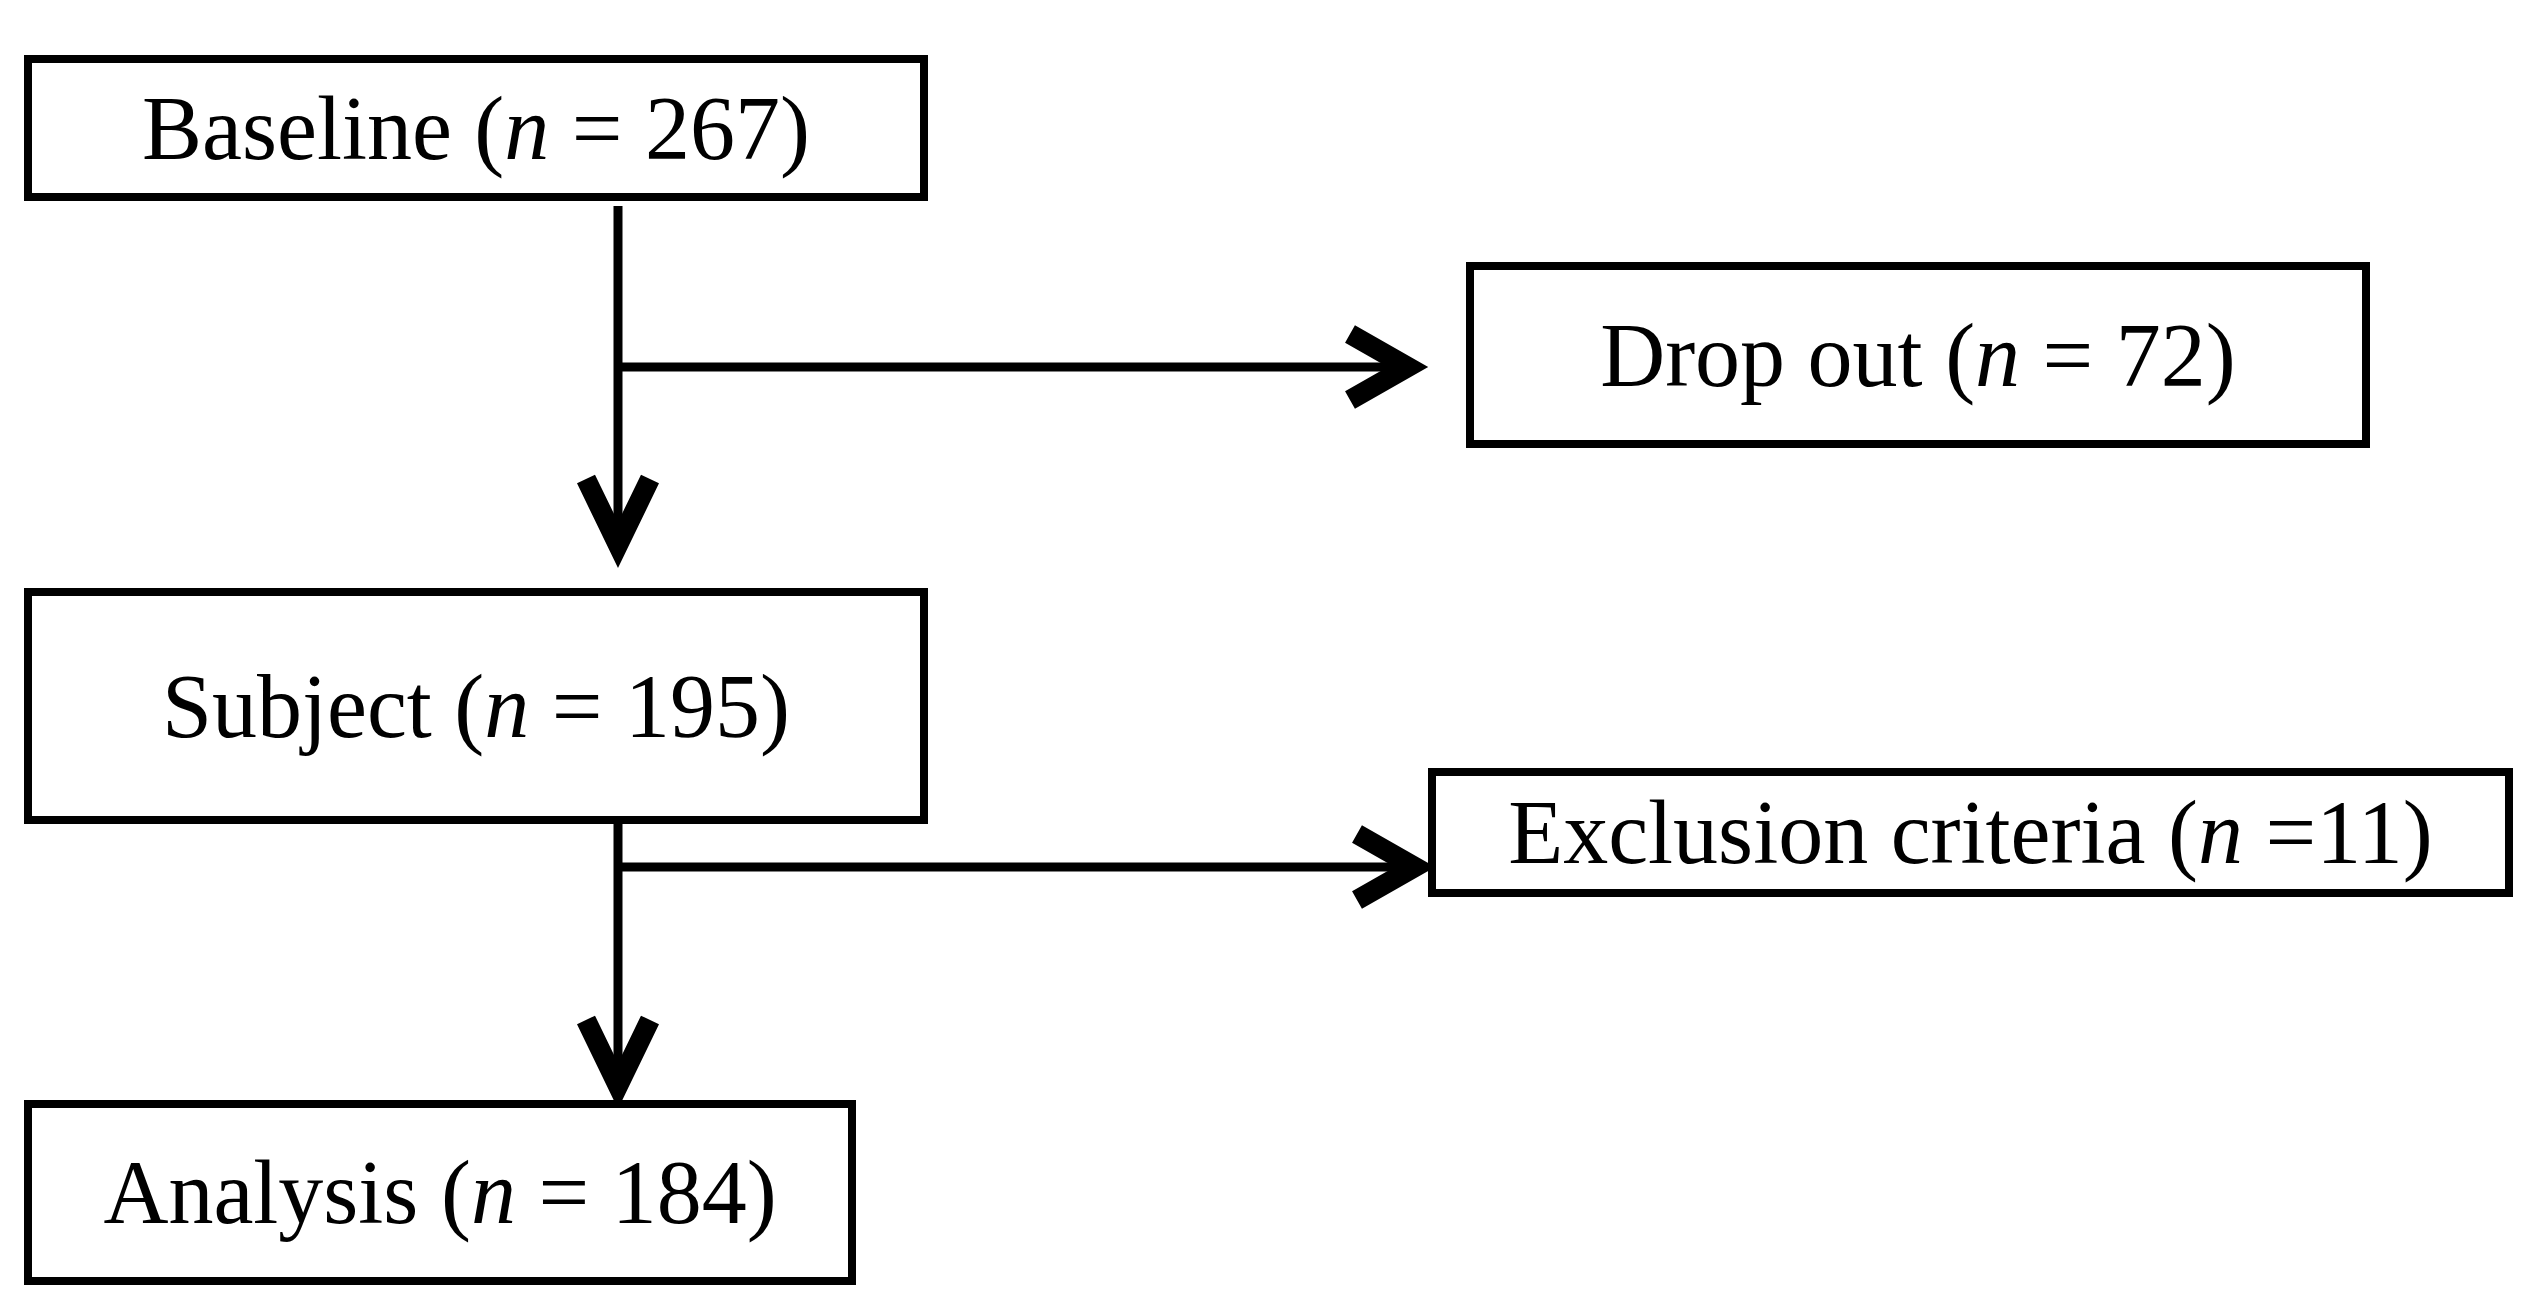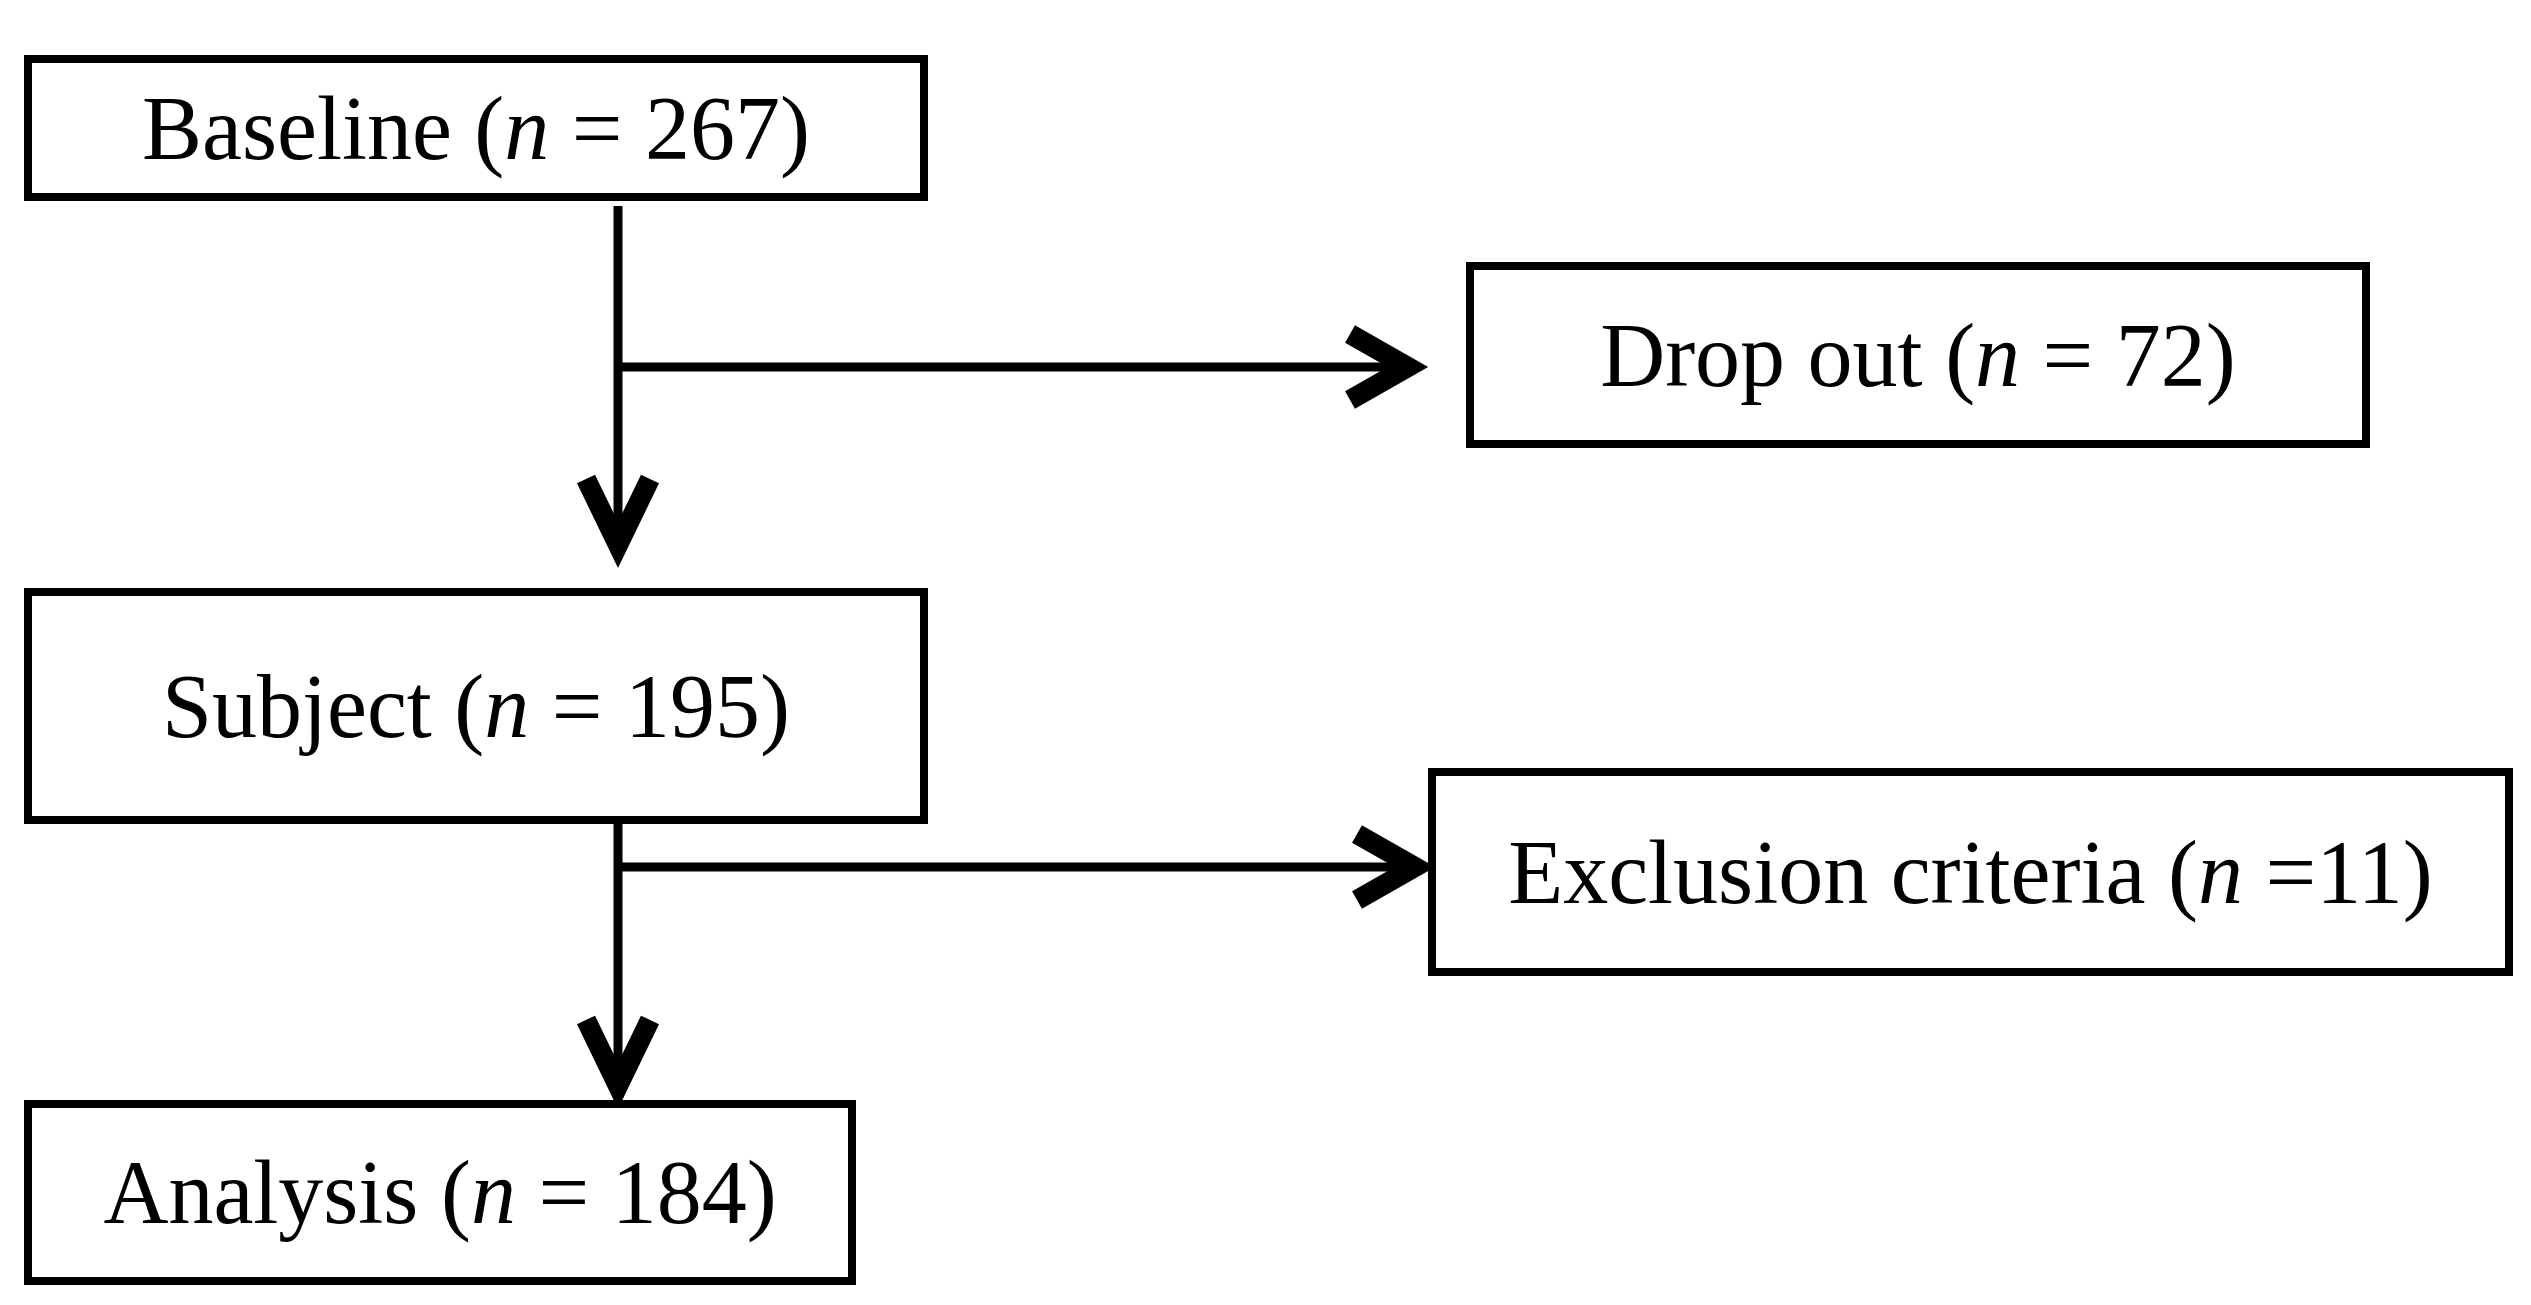--- a/index.html
+++ b/index.html
@@ -26,21 +26,21 @@
     align-items: center;
     justify-content: center;
     font-size: 90px;
     line-height: 1.1;
     color: #000000;
     white-space: pre;
   }
   .node-baseline  { left: 24px;   top: 30px;   width: 904px;  height: 146px; margin-top: 25px; }
   .node-dropout   { left: 1433px; top: 262px;  width: 904px;  height: 186px; margin-left: 33px; }
   .node-subject   { left: 24px;   top: 560px;  width: 904px;  height: 236px; margin-top: 28px; }
-  .node-exclusion { left: 1428px; top: 768px;  width: 1085px; height: 208px; }
+  .node-exclusion { left: 1428px; top: 768px;  width: 1085px; height: 129px; }
   .node-analysis  { left: 24px;   top: 1100px; width: 832px;  height: 185px; }
   .var { font-style: italic; }
 </style>
 </head>
 <body>
 
 <div class="canvas">
 
   <svg class="connectors" viewBox="0 0 2531 1305" xmlns="http://www.w3.org/2000/svg">
     <g stroke="#000000">

